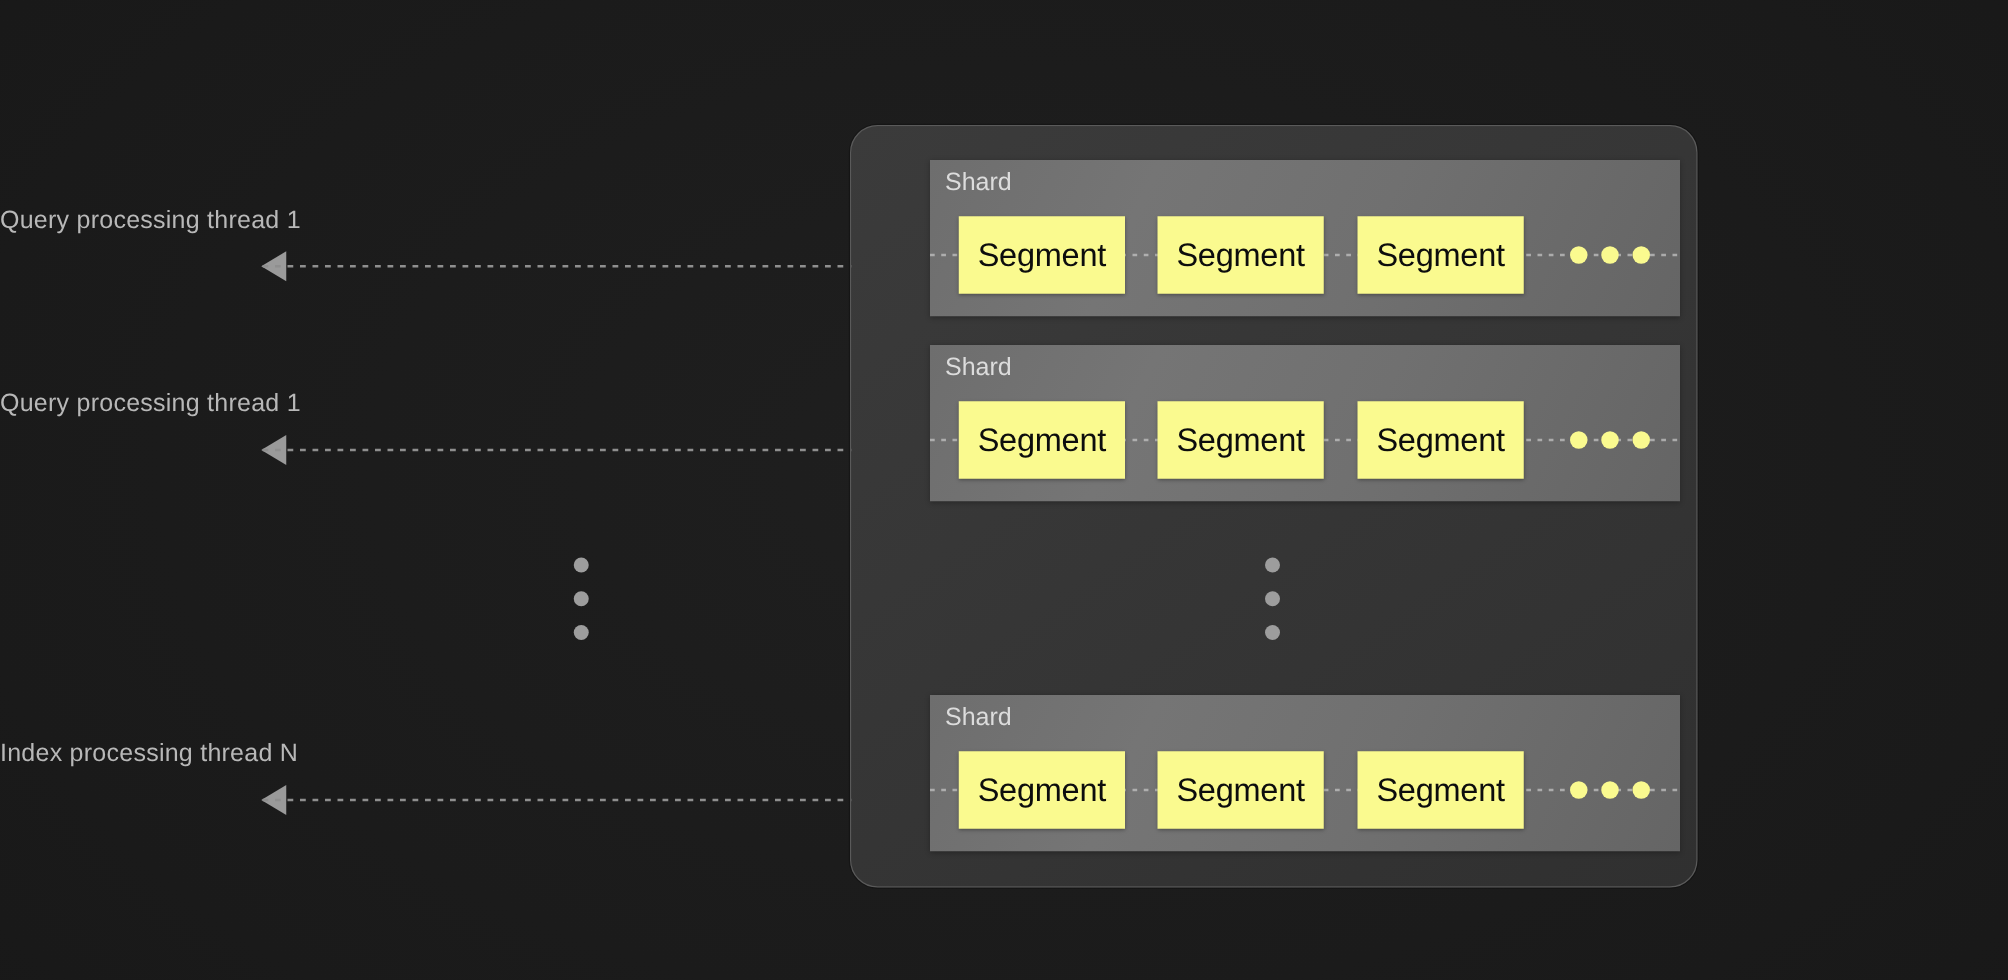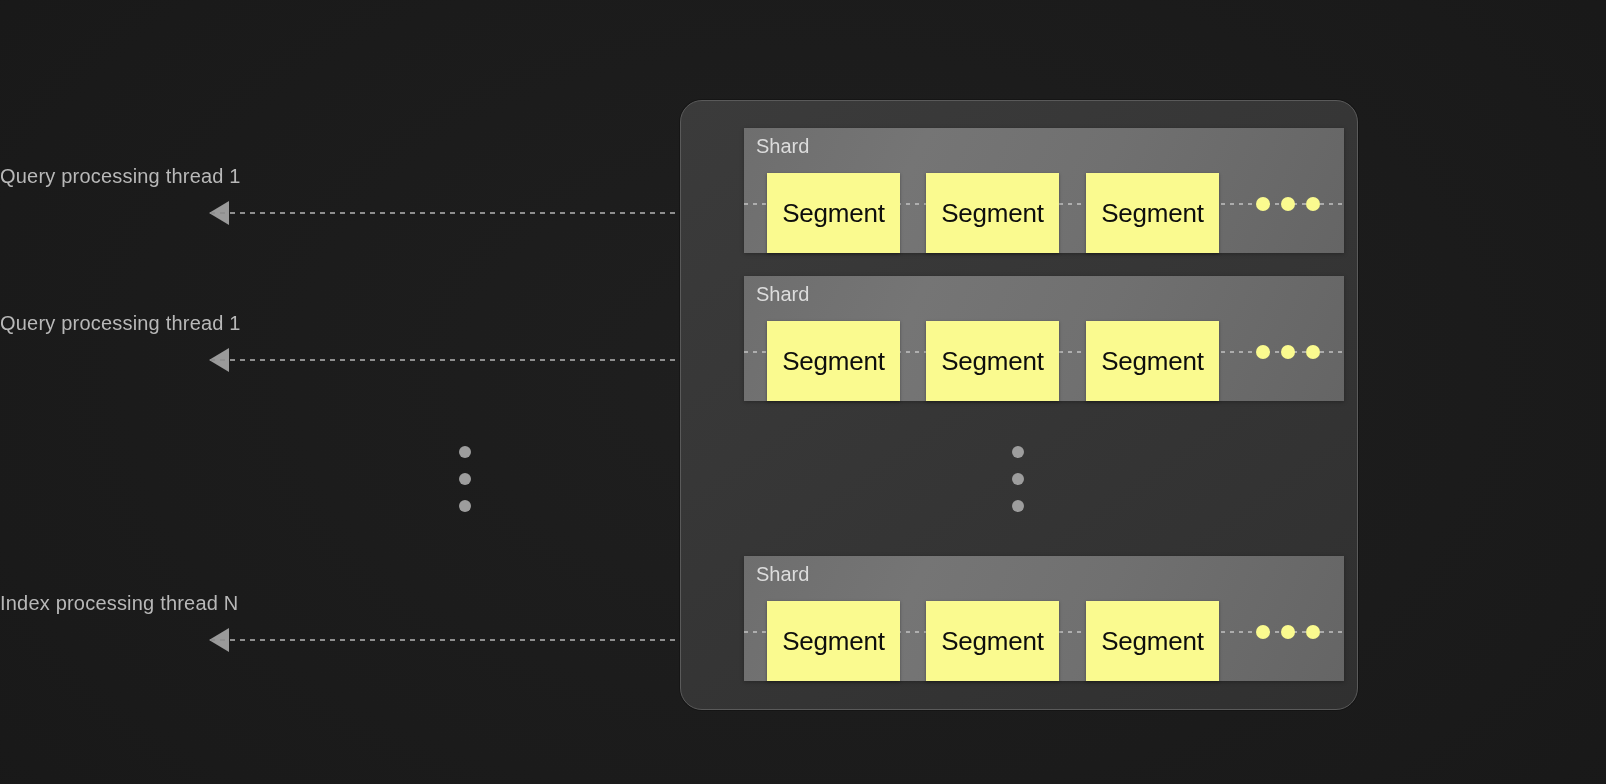--- a/index.html
+++ b/index.html
@@ -109,21 +109,21 @@
     width:600px; height:2px;
     background-image:linear-gradient(to right,#c2c2c2 0 4px, transparent 4px 9px);
     background-size:9px 2px;
     background-repeat:repeat-x;
     opacity:.75;
   }
 
   .segment {
     position:absolute;
     top:45px;
-    width:133px; height:80px;
+    width:133px; height:62px;
     background:#fafa8f;
     display:flex; align-items:center; justify-content:center;
     box-shadow:0 1px 3px rgba(0,0,0,.35);
   }
   .segment span {
     color:#0d0d0d;
     font-size:26px;
     letter-spacing:-.2px;
   }
 

